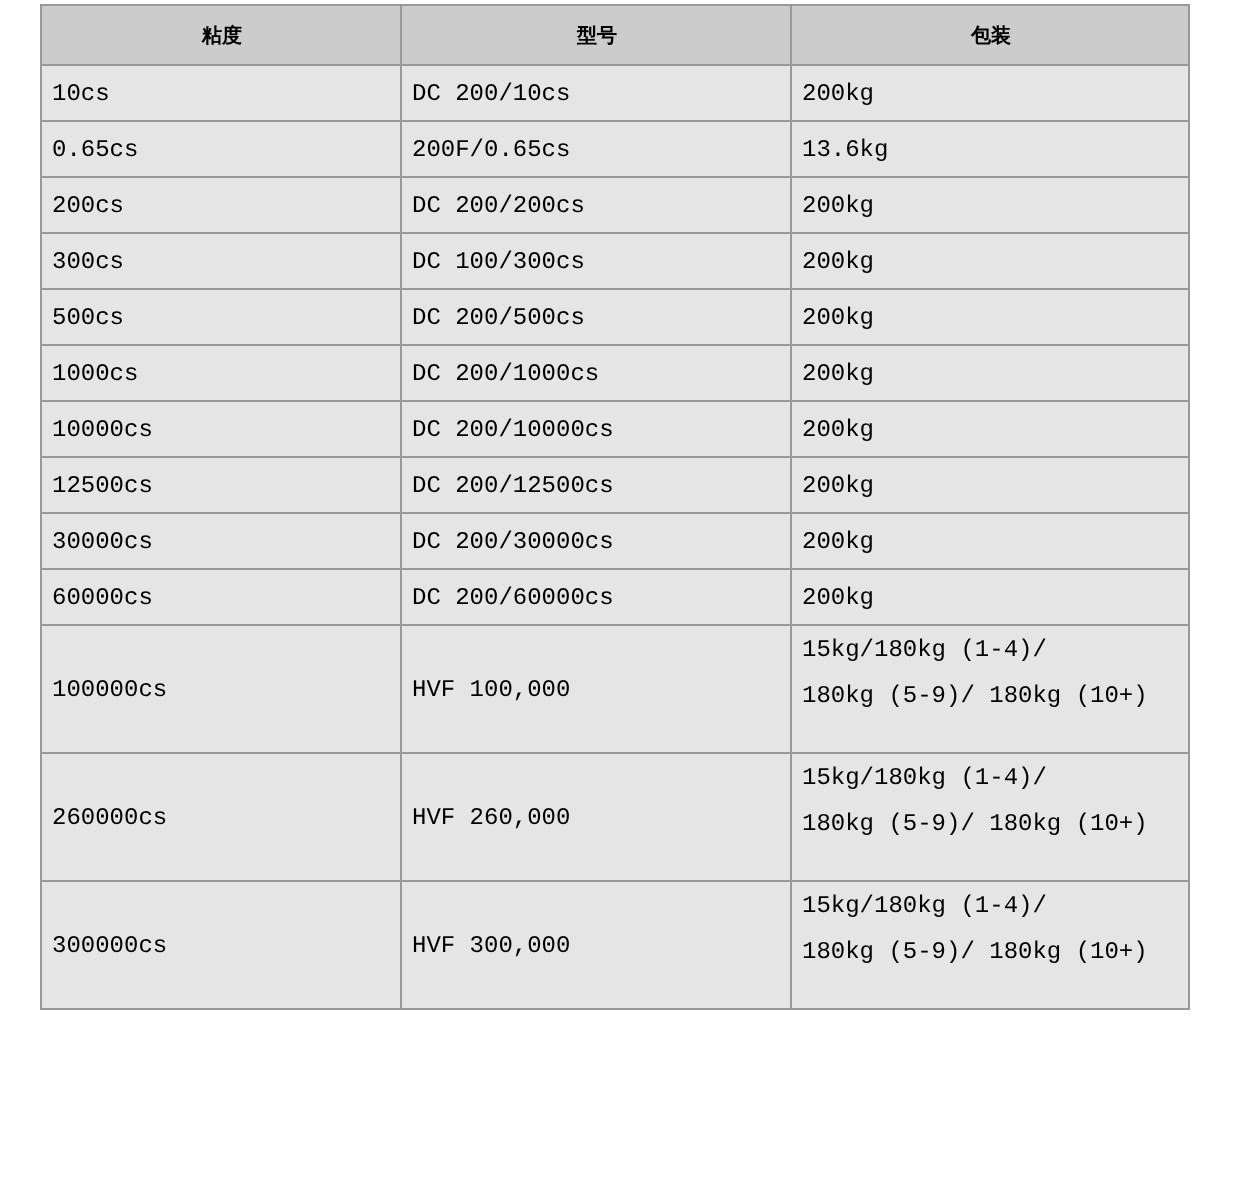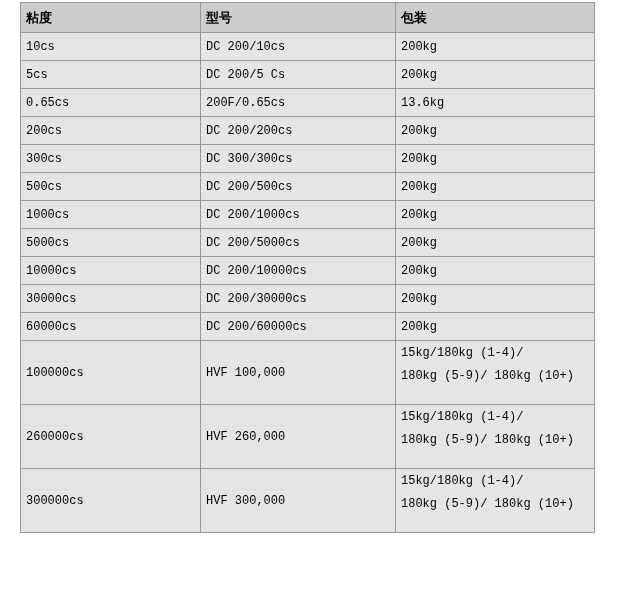--- a/index.html
+++ b/index.html
@@ -27,23 +27,24 @@
     border: 1px solid var(--border-color, #999999);
     padding: 0 4px 0 5px;
     text-align: left;
     vertical-align: middle;
     overflow: hidden;
     white-space: nowrap;
   }
   .spec th {
     background: var(--header-bg, #cccccc);
     height: 29px;
-    font-size: 13px;
+    font-size: 10px;
     font-weight: bold;
     font-family: "Liberation Sans", "DejaVu Sans", sans-serif;
+    text-align: center;
   }
   .spec td {
     height: 27px;
     background: #e5e5e5;
   }
   .spec td.multi {
     height: auto;
     padding-top: 1px;
     padding-bottom: 16px;
   }
@@ -78,31 +79,20 @@
           </td>
           <td>
             <div class="cell-line">DC 200/10cs</div>
           </td>
           <td>
             <div class="cell-line">200kg</div>
           </td>
         </tr>
         <tr>
           <td>
-            <div class="cell-line">5cs</div>
-          </td>
-          <td>
-            <div class="cell-line">DC 200/5 Cs</div>
-          </td>
-          <td>
-            <div class="cell-line">200kg</div>
-          </td>
-        </tr>
-        <tr>
-          <td>
             <div class="cell-line">0.65cs</div>
           </td>
           <td>
             <div class="cell-line">200F/0.65cs</div>
           </td>
           <td>
             <div class="cell-line">13.6kg</div>
           </td>
         </tr>
         <tr>
@@ -114,21 +104,21 @@
           </td>
           <td>
             <div class="cell-line">200kg</div>
           </td>
         </tr>
         <tr>
           <td>
             <div class="cell-line">300cs</div>
           </td>
           <td>
-            <div class="cell-line">DC 300/300cs</div>
+            <div class="cell-line">DC 100/300cs</div>
           </td>
           <td>
             <div class="cell-line">200kg</div>
           </td>
         </tr>
         <tr>
           <td>
             <div class="cell-line">500cs</div>
           </td>
           <td>
@@ -144,35 +134,35 @@
           </td>
           <td>
             <div class="cell-line">DC 200/1000cs</div>
           </td>
           <td>
             <div class="cell-line">200kg</div>
           </td>
         </tr>
         <tr>
           <td>
-            <div class="cell-line">5000cs</div>
-          </td>
-          <td>
-            <div class="cell-line">DC 200/5000cs</div>
-          </td>
-          <td>
-            <div class="cell-line">200kg</div>
-          </td>
-        </tr>
-        <tr>
-          <td>
             <div class="cell-line">10000cs</div>
           </td>
           <td>
             <div class="cell-line">DC 200/10000cs</div>
+          </td>
+          <td>
+            <div class="cell-line">200kg</div>
+          </td>
+        </tr>
+        <tr>
+          <td>
+            <div class="cell-line">12500cs</div>
+          </td>
+          <td>
+            <div class="cell-line">DC 200/12500cs</div>
           </td>
           <td>
             <div class="cell-line">200kg</div>
           </td>
         </tr>
         <tr>
           <td>
             <div class="cell-line">30000cs</div>
           </td>
           <td>

